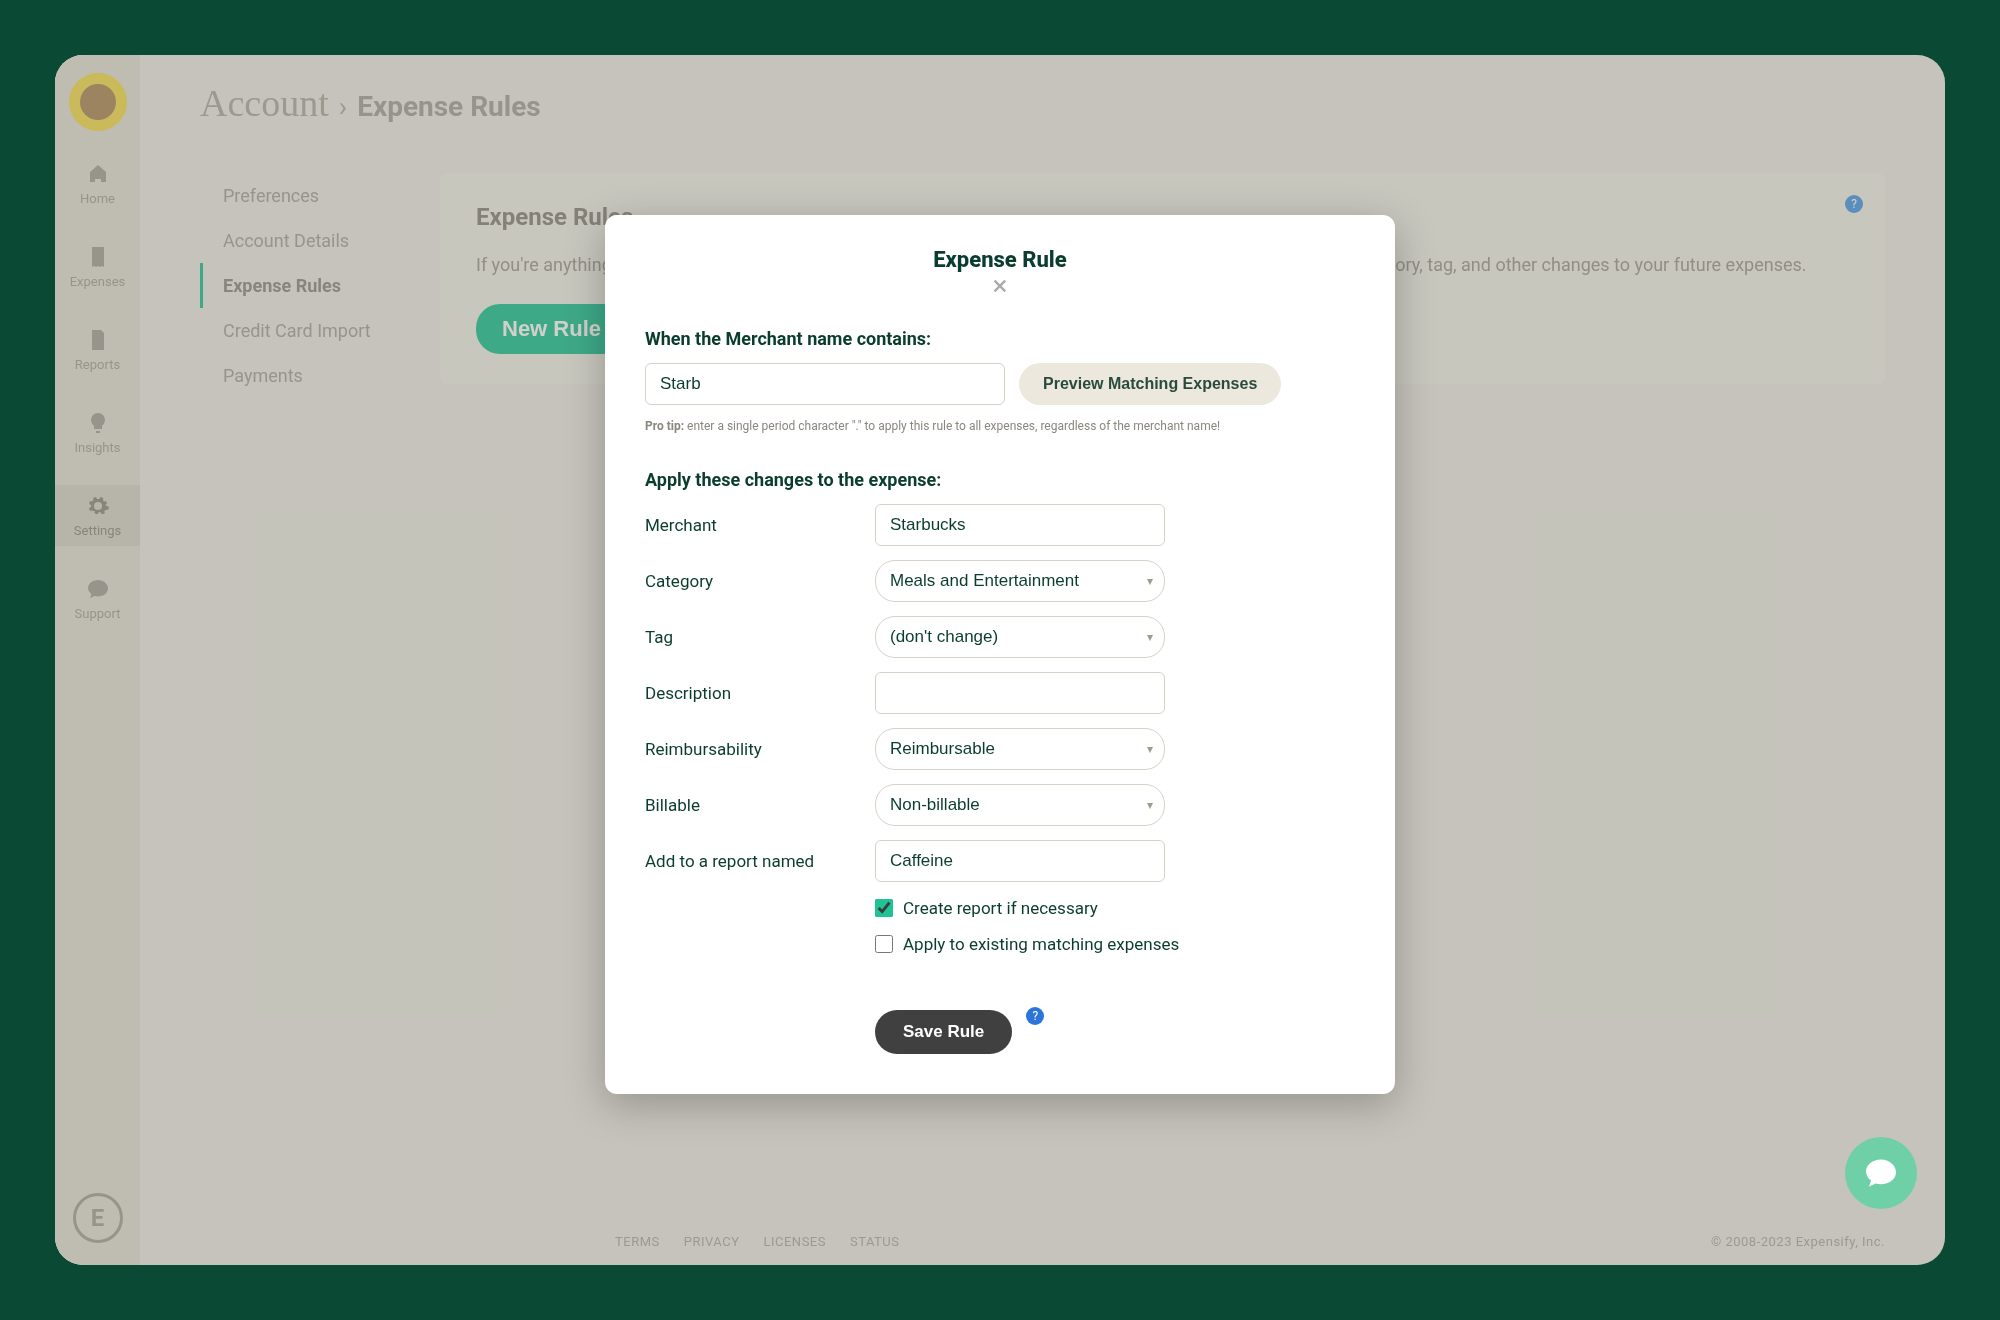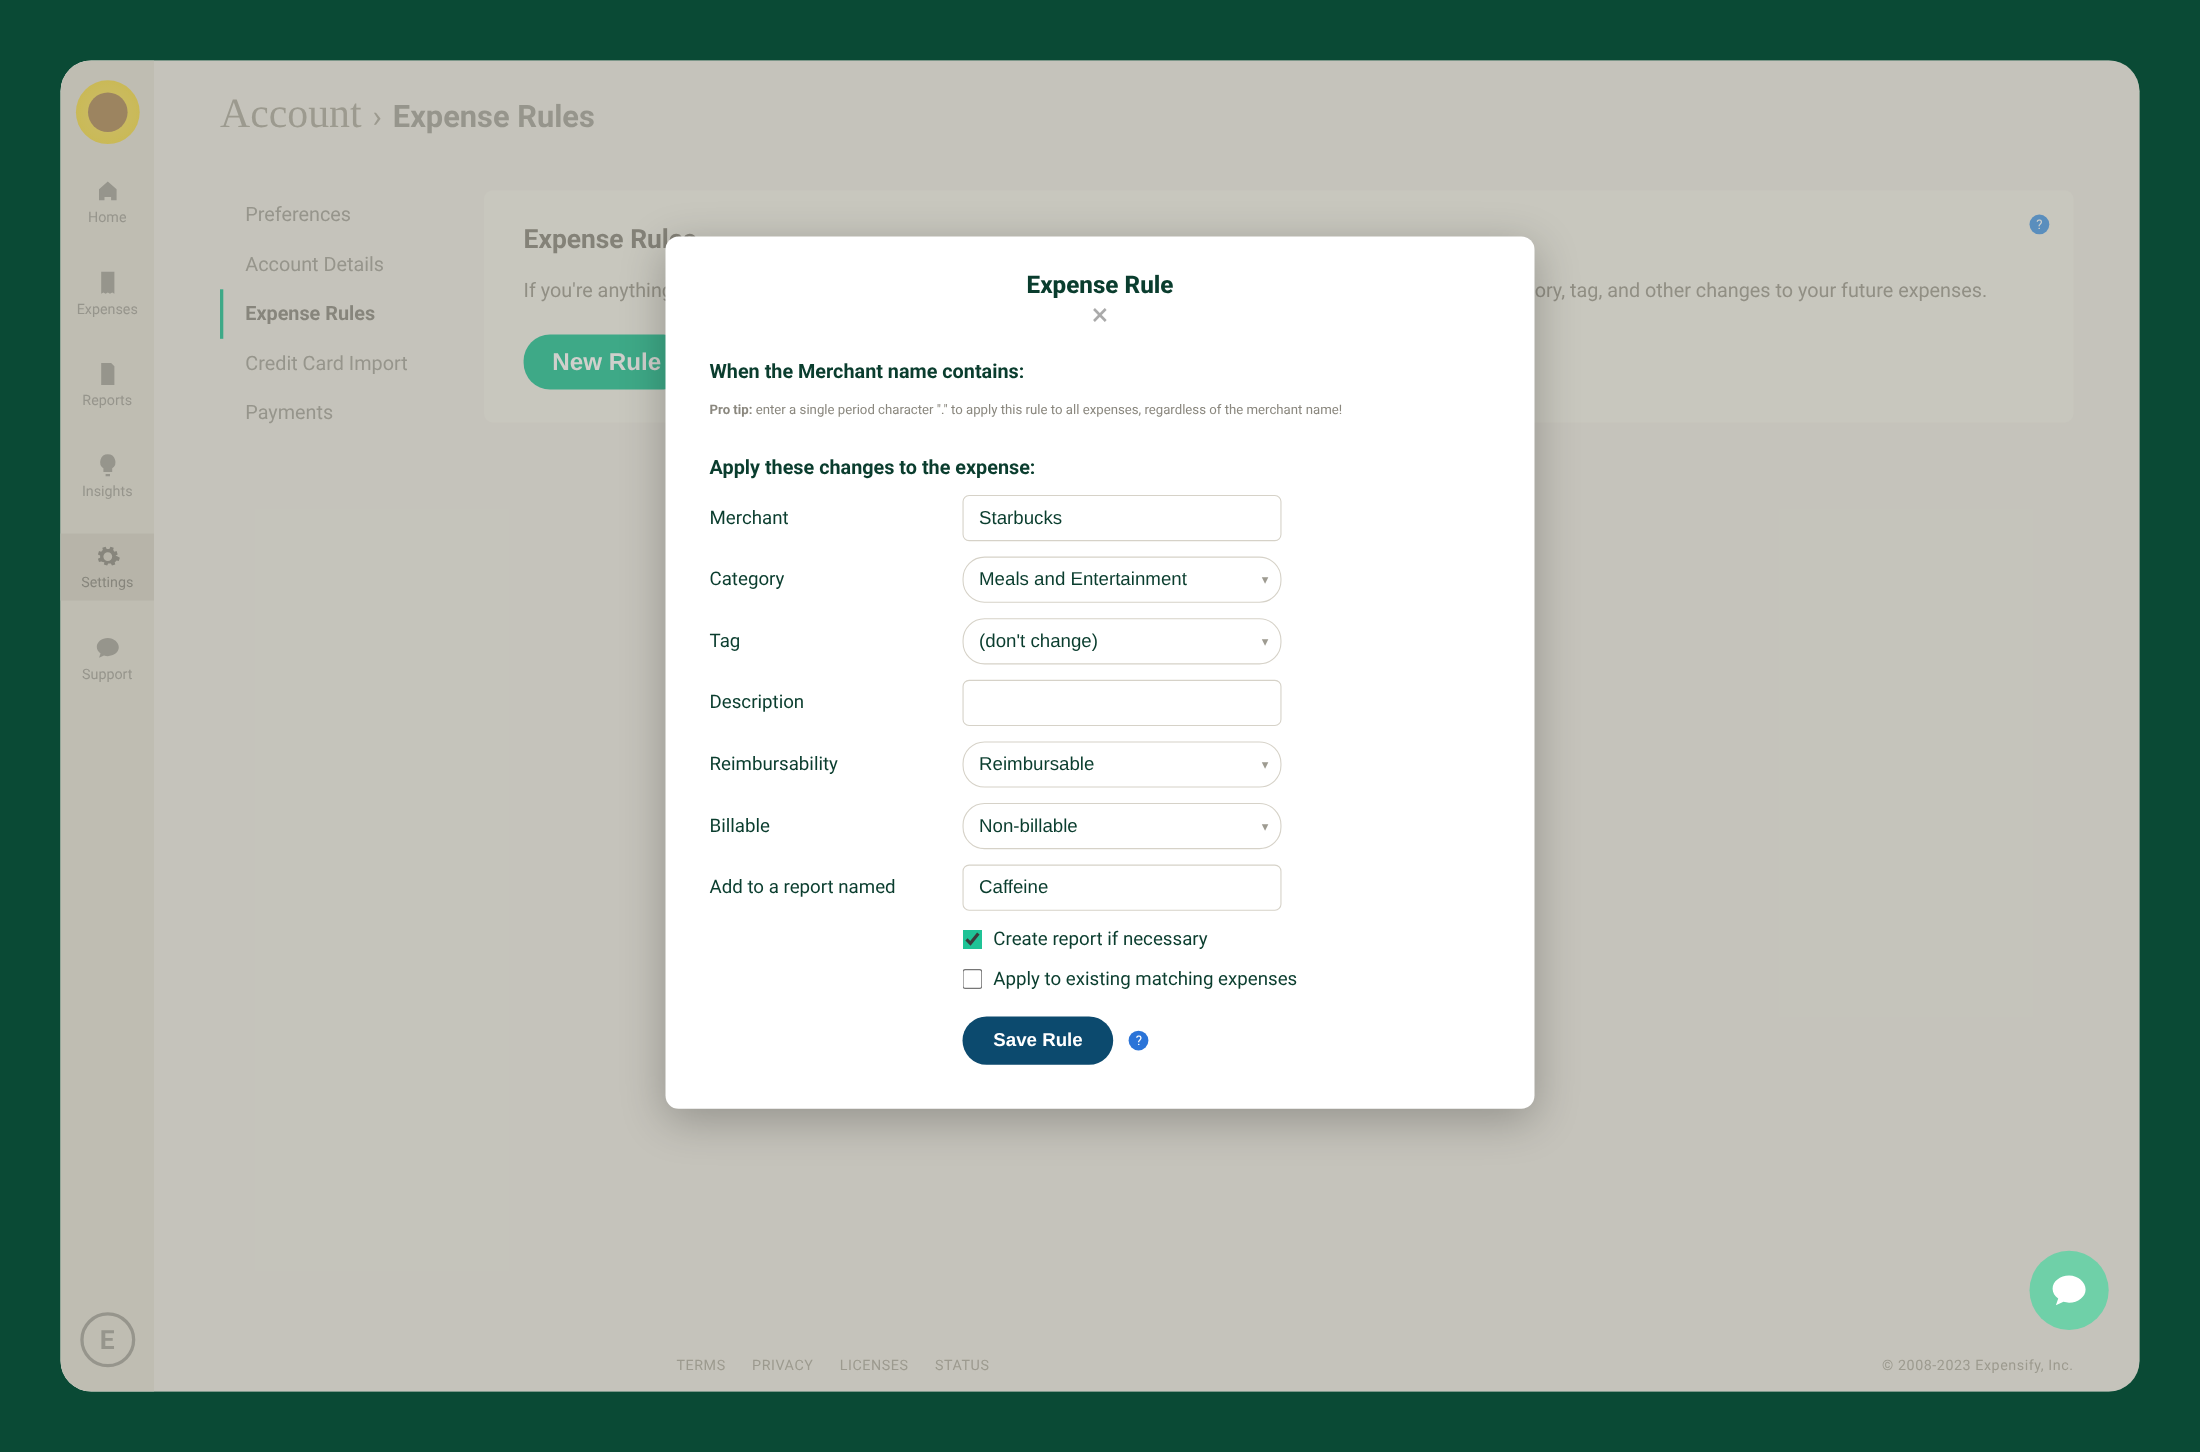--- a/index.html
+++ b/index.html
@@ -299,28 +299,29 @@
     accent-color: #1fc396;
   }
   .save-row {
     margin-left: 230px;
     margin-top: 24px;
     display: flex;
     align-items: center;
     gap: 14px;
   }
   .save-btn {
-    background: #0c4a6e;
+    background: #404040;
     color: #fff;
     border: none;
     border-radius: 24px;
     padding: 12px 28px;
     font-size: 17px;
     font-weight: 700;
     cursor: pointer;
+    margin-top: 32px;
   }
   .mini-help {
     width: 18px; height: 18px;
     border-radius: 50%;
     background: #2b74d8;
     color: #fff;
     font-size: 12px;
     display: flex; align-items: center; justify-content: center;
   }
 </style>
@@ -433,20 +434,24 @@
       </svg>
   </div>
 
   <div class="modal">
     <div class="modal-header">
       <div class="modal-title">Expense Rule</div>
       <div class="modal-close">×</div>
     </div>
 
     <div class="section-label">When the Merchant name contains:</div>
+    <div class="match-row">
+      <input class="text-input match-input" value="Starb" style="">
+      <button class="preview-btn">Preview Matching Expenses</button>
+    </div>
     <div class="protip">
       <b>Pro tip:</b><span> enter a single period character "." to apply this rule to all expenses, regardless of the merchant name!</span>
     </div>
 
     <div class="section-label">Apply these changes to the expense:</div>
 
     <div class="form-row">
       <label>Merchant</label>
       <input class="text-input field" value="Starbucks" style="">
     </div>

